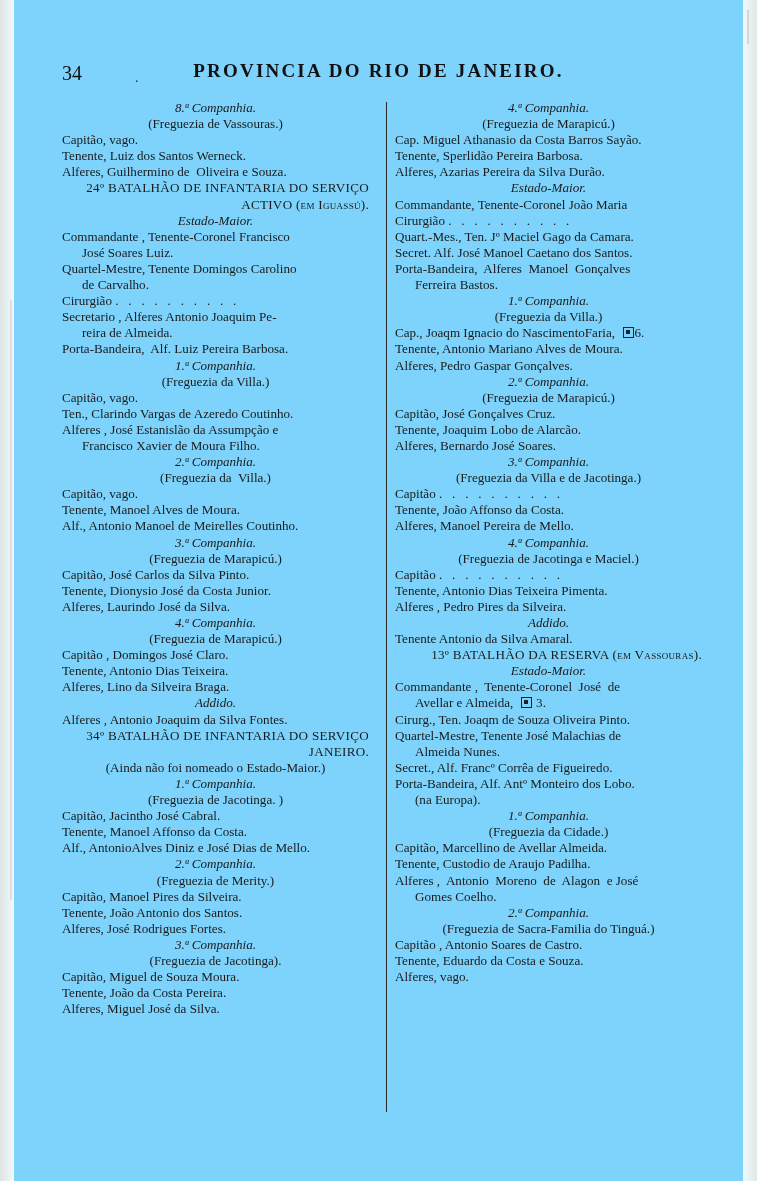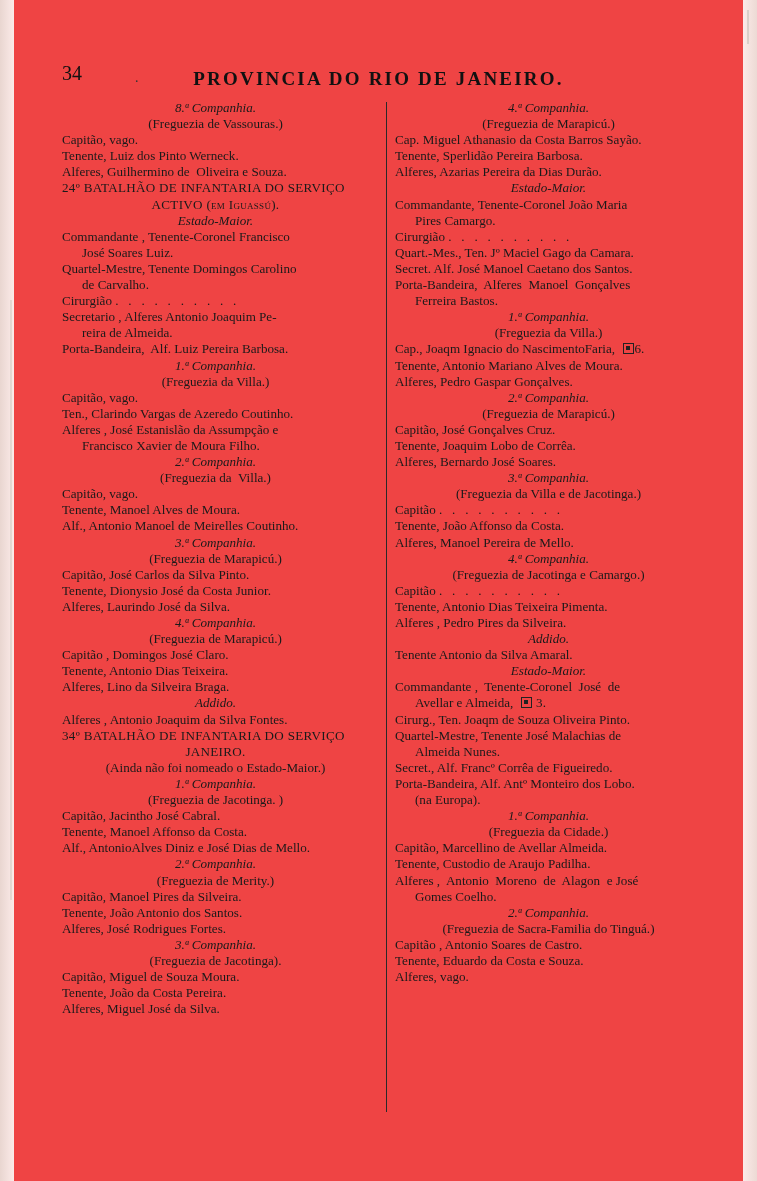--- a/index.html
+++ b/index.html
@@ -13,21 +13,21 @@
     position: relative;
     font-family: "Liberation Serif", serif;
     color: #1a1a1a;
     overflow: hidden;
   }
   .page {
     position: absolute;
     left: 0; top: 0;
     width: 757px;
     height: 1181px;
-    background: #ef4444;
+    background: #7dd3fc;
   }
   
   .edge-left {
     position: absolute;
     left: 0; top: 0; width: 14px; height: 1181px;
     background: linear-gradient(to right, #e8e6e0, #fdfdfb);
     opacity: .9;
   }
   .edge-right {
     position: absolute;
@@ -38,21 +38,20 @@
   .scan-mark {
     position: absolute;
     background: #bdb9b0;
   }
   .header {
     position: absolute;
     top: 60px;
     left: 0;
     width: 757px;
     text-align: center;
-    margin-top: 8px;
   }
   .header .title {
     font-family: "Liberation Serif", serif;
     font-weight: bold;
     font-size: 19px;
     letter-spacing: 2.2px;
     color: #111;
   }
   .folio {
     position: absolute;
@@ -94,20 +93,21 @@
   }
   .ln {
     white-space: pre-wrap;
     margin: 0;
   }
   .ctr { text-align: center; }
   .ital { font-style: italic; }
   .sc {
     font-variant: small-caps;
     letter-spacing: .3px;
+    text-align: right;
   }
   .ind { padding-left: 20px; }
   .seal {
     display: inline-block;
     width: 9px; height: 9px;
     border: 1px solid #222;
     position: relative;
     vertical-align: -1px;
     margin: 0 1px;
   }
@@ -137,21 +137,21 @@
     <span class="title">PROVINCIA DO RIO DE JANEIRO.</span>
   </div>
 
   <div class="divider"></div>
 
   <div class="columns">
     <div class="col left" id="left-col">
         <p class="ln ctr ital">8.ª Companhia.</p>
         <p class="ln ctr">(Freguezia de Vassouras.)</p>
         <p class="ln ">Capitão, vago.</p>
-        <p class="ln ">Tenente, Luiz dos Pinto Werneck.</p>
+        <p class="ln ">Tenente, Luiz dos Santos Werneck.</p>
         <p class="ln ">Alferes, Guilhermino de  Oliveira e Souza.</p>
         <p class="ln sc">24º BATALHÃO DE INFANTARIA DO SERVIÇO</p>
         <p class="ln ctr sc">ACTIVO (em Iguassú).</p>
         <p class="ln ctr ital">Estado-Maior.</p>
         <p class="ln ">Commandante , Tenente-Coronel Francisco</p>
         <p class="ln ind">José Soares Luiz.</p>
         <p class="ln ">Quartel-Mestre, Tenente Domingos Carolino</p>
         <p class="ln ind">de Carvalho.</p>
         <p class="ln ">Cirurgião .   .   .   .   .   .   .   .   .   .</p>
         <p class="ln ">Secretario , Alferes Antonio Joaquim Pe-</p>
@@ -197,51 +197,51 @@
         <p class="ln ctr">(Freguezia de Jacotinga).</p>
         <p class="ln ">Capitão, Miguel de Souza Moura.</p>
         <p class="ln ">Tenente, João da Costa Pereira.</p>
         <p class="ln ">Alferes, Miguel José da Silva.</p>
       </div>
     <div class="col right" id="right-col">
         <p class="ln ctr ital">4.ª Companhia.</p>
         <p class="ln ctr">(Freguezia de Marapicú.)</p>
         <p class="ln ">Cap. Miguel Athanasio da Costa Barros Sayão.</p>
         <p class="ln ">Tenente, Sperlidão Pereira Barbosa.</p>
-        <p class="ln ">Alferes, Azarias Pereira da Dias Durão.</p>
+        <p class="ln ">Alferes, Azarias Pereira da Silva Durão.</p>
         <p class="ln ctr ital">Estado-Maior.</p>
         <p class="ln ">Commandante, Tenente-Coronel João Maria</p>
-        <p class="ln ind">Pires Camargo.</p>
         <p class="ln ">Cirurgião .   .   .   .   .   .   .   .   .   .</p>
         <p class="ln ">Quart.-Mes., Ten. Jº Maciel Gago da Camara.</p>
         <p class="ln ">Secret. Alf. José Manoel Caetano dos Santos.</p>
         <p class="ln ">Porta-Bandeira,  Alferes  Manoel  Gonçalves</p>
         <p class="ln ind">Ferreira Bastos.</p>
         <p class="ln ctr ital">1.ª Companhia.</p>
         <p class="ln ctr">(Freguezia da Villa.)</p>
         <p class="ln ">Cap., Joaqm Ignacio do NascimentoFaria,  <span class="seal"></span>6.</p>
         <p class="ln ">Tenente, Antonio Mariano Alves de Moura.</p>
         <p class="ln ">Alferes, Pedro Gaspar Gonçalves.</p>
         <p class="ln ctr ital">2.ª Companhia.</p>
         <p class="ln ctr">(Freguezia de Marapicú.)</p>
         <p class="ln ">Capitão, José Gonçalves Cruz.</p>
-        <p class="ln ">Tenente, Joaquim Lobo de Corrêa.</p>
+        <p class="ln ">Tenente, Joaquim Lobo de Alarcão.</p>
         <p class="ln ">Alferes, Bernardo José Soares.</p>
         <p class="ln ctr ital">3.ª Companhia.</p>
         <p class="ln ctr">(Freguezia da Villa e de Jacotinga.)</p>
         <p class="ln ">Capitão .   .   .   .   .   .   .   .   .   .</p>
         <p class="ln ">Tenente, João Affonso da Costa.</p>
         <p class="ln ">Alferes, Manoel Pereira de Mello.</p>
         <p class="ln ctr ital">4.ª Companhia.</p>
-        <p class="ln ctr">(Freguezia de Jacotinga e Camargo.)</p>
+        <p class="ln ctr">(Freguezia de Jacotinga e Maciel.)</p>
         <p class="ln ">Capitão .   .   .   .   .   .   .   .   .   .</p>
         <p class="ln ">Tenente, Antonio Dias Teixeira Pimenta.</p>
         <p class="ln ">Alferes , Pedro Pires da Silveira.</p>
         <p class="ln ctr ital">Addido.</p>
         <p class="ln ">Tenente Antonio da Silva Amaral.</p>
+        <p class="ln sc">13º BATALHÃO DA RESERVA (em Vassouras).</p>
         <p class="ln ctr ital">Estado-Maior.</p>
         <p class="ln ">Commandante ,  Tenente-Coronel  José  de</p>
         <p class="ln ind ">Avellar e Almeida,  <span class="seal"></span> 3.</p>
         <p class="ln ">Cirurg., Ten. Joaqm de Souza Oliveira Pinto.</p>
         <p class="ln ">Quartel-Mestre, Tenente José Malachias de</p>
         <p class="ln ind">Almeida Nunes.</p>
         <p class="ln ">Secret., Alf. Francº Corrêa de Figueiredo.</p>
         <p class="ln ">Porta-Bandeira, Alf. Antº Monteiro dos Lobo.</p>
         <p class="ln ind">(na Europa).</p>
         <p class="ln ctr ital">1.ª Companhia.</p>

